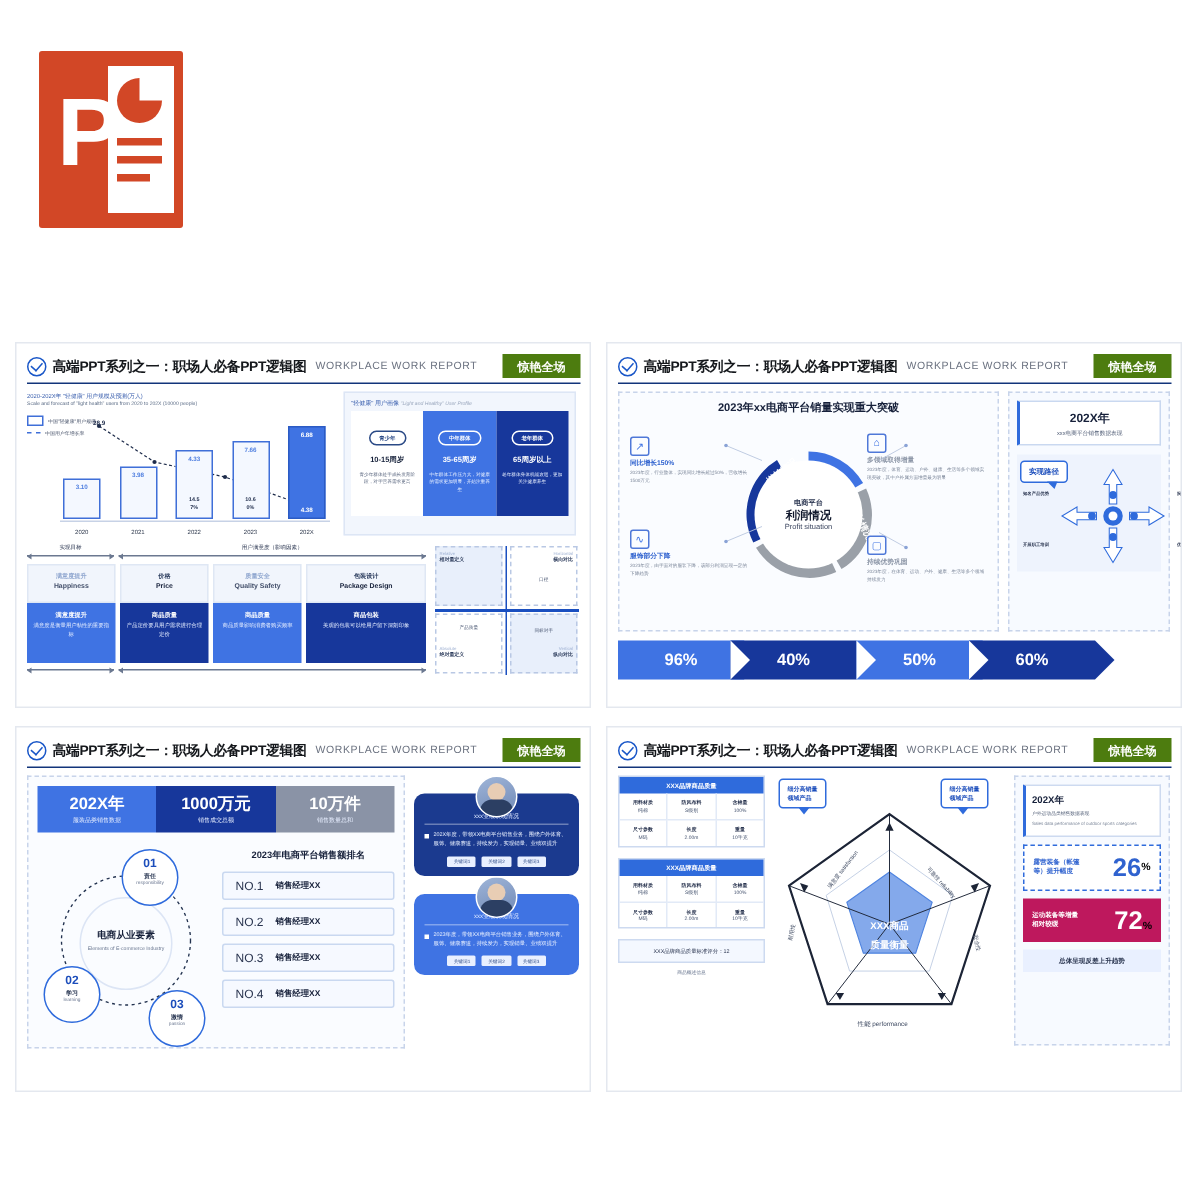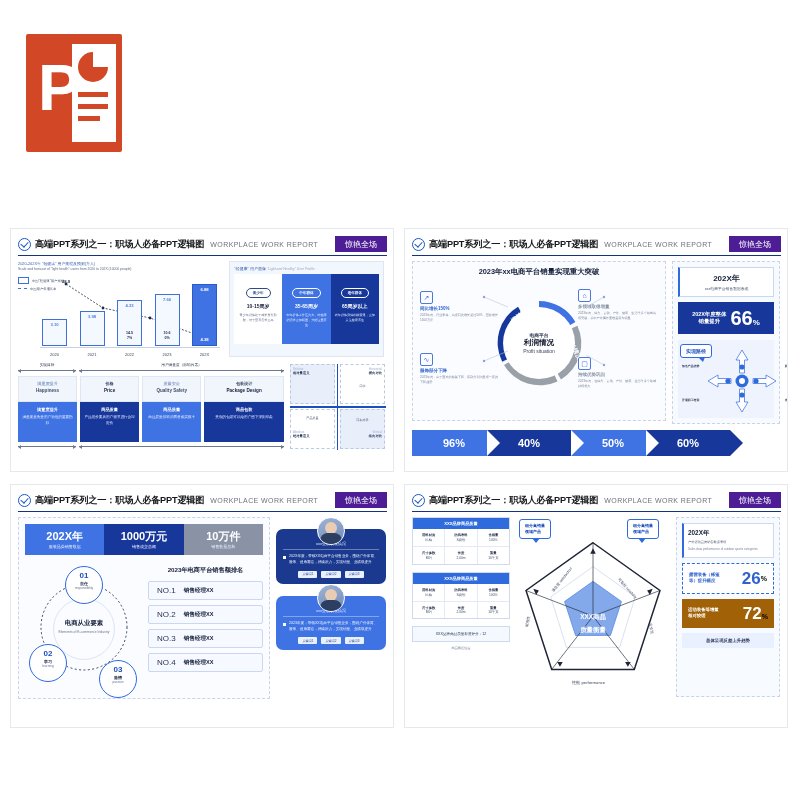--- a/index.html
+++ b/index.html
@@ -64,21 +64,21 @@
     width:11px;height:11px;border:1.2px solid #1a57c8;border-radius:50%;
     position:relative;flex:0 0 auto;
   }
   .chk:after{
     content:"";position:absolute;left:2.5px;top:1.5px;width:4px;height:6px;
     border:solid #1a57c8;border-width:0 1.3px 1.3px 0;transform:rotate(42deg);
   }
   .sl-h-cn{font-size:9.2px;font-weight:700;color:#15181c;white-space:nowrap;letter-spacing:-0.2px;}
   .sl-h-en{font-size:7px;color:#6b7280;letter-spacing:0.4px;white-space:nowrap;margin-left:2px;}
   .sl-h-badge{
-    margin-left:auto;background:#4c1d95;color:#fff;font-size:8px;font-weight:400;
+    margin-left:auto;background:#4d7c0f;color:#fff;font-size:8px;font-weight:700;
     padding:2.5px 10px;white-space:nowrap;
   }
   .sl-head-rule{height:1.4px;background:#12347a;margin:0 6px 0 7px;}
 
   .sl-body{position:relative;padding:5px 7px 6px 7px;}
 
   
   .s1-top{display:flex;gap:6px;}
   .s1-chart{position:relative;width:205px;height:96px;}
   .s1-chart .c-t1{font-size:3.9px;color:#3a5fae;line-height:1.5;}
@@ -323,21 +323,21 @@
   .callout.r:after{left:10px;}
 
   .s4-right{width:104px;border:0.8px dashed #c8d4ea;background:#f7faff;padding:5px;box-sizing:border-box;}
   .r4box{border:0.7px solid #cddaf0;border-left:2.2px solid #2f6bdc;background:#fff;padding:5px 4px;}
   .r4box .a{font-size:6.4px;font-weight:700;color:#16203a;}
   .r4box .b{font-size:3.2px;color:#4d5a73;margin-top:2px;line-height:1.5;}
   .r4box .c{font-size:3px;color:#7b8699;margin-top:2px;line-height:1.5;}
   .r4stat{display:flex;align-items:center;justify-content:space-between;padding:6px 6px;margin-top:5px;}
   .r4stat.dk{background:#17379b;}
   .r4stat.ds{background:#fff;border:1px dashed #2f6bdc;}
-  .r4stat.lt{background:#a16207;}
+  .r4stat.lt{background:#be185d;}
   .r4stat .lbl{font-size:4.4px;font-weight:700;line-height:1.4;}
   .r4stat.dk .lbl,.r4stat.lt .lbl{color:#fff;}
   .r4stat.ds .lbl{color:#2f62cf;}
   .r4stat .num{font-size:17px;font-weight:700;line-height:1;}
   .r4stat.dk .num,.r4stat.lt .num{color:#fff;}
   .r4stat.ds .num{color:#2f62cf;}
   .r4stat .pc{font-size:7px;font-weight:700;}
   .r4foot{background:#e9f0ff;color:#2a3550;font-size:4.4px;font-weight:700;text-align:center;padding:5px 2px;margin-top:5px;}
 </style>
 </head>
@@ -616,27 +616,20 @@
                 <circle cx="186" cy="16" r="1.2" fill="#8aa3d6"></circle>
                 <circle cx="186" cy="84" r="1.2" fill="#8aa3d6"></circle>
               </svg>
             </div>
           </div>
 
           <div class="s2-right">
             <div class="yr-box">
               <div class="a">202X年</div>
               <div class="b">xxx电商平台销售数据表现</div>
-            </div>
-            <div class="stat">
-              <div class="lbl">202X年度整体<br>销量提升</div>
-              <div style="display:flex;align-items:baseline;">
-                <span class="num">66</span>
-                <span class="pc">%</span>
-              </div>
             </div>
 
             <div class="path-area">
               <div class="bubble">实现路径</div>
               <svg width="108" height="78" style="position:absolute;left:0;top:0">
                 <g fill="#fff" stroke="#2f6bdc" stroke-width="0.7">
                   <polygon points="64,10 70,20 66.5,20 66.5,33 61.5,33 61.5,20 58,20"></polygon>
                   <polygon points="64,72 70,62 66.5,62 66.5,49 61.5,49 61.5,62 58,62"></polygon>
                   <polygon points="30,41 40,35 40,38.5 53,38.5 53,43.5 40,43.5 40,47"></polygon>
                   <polygon points="98,41 88,35 88,38.5 75,38.5 75,43.5 88,43.5 88,47"></polygon>
@@ -697,21 +690,21 @@
 
             <div class="s3-cols">
               <div class="venn">
                 <svg width="118" height="126" style="position:absolute;left:0;top:0">
                   <circle cx="59" cy="65" r="43" fill="none" stroke="#22324f" stroke-width="0.9" stroke-dasharray="2,2.4"></circle>
                 </svg>
                 <div class="vc-mid">
                   <div class="t">电商从业要素</div>
                   <div class="u">Elements of E-commerce Industry</div>
                 </div>
-                <div class="vcirc" style="left:40px;top:4px">
+                <div class="vcirc" style="left:56px;top:4px">
                   <div class="no">01</div>
                   <div class="cn">责任</div>
                   <div class="en">responsibility</div>
                 </div>
                 <div class="vcirc" style="left:4px;top:82px">
                   <div class="no">02</div>
                   <div class="cn">学习</div>
                   <div class="en">learning</div>
                 </div>
                 <div class="vcirc" style="left:74px;top:98px">

